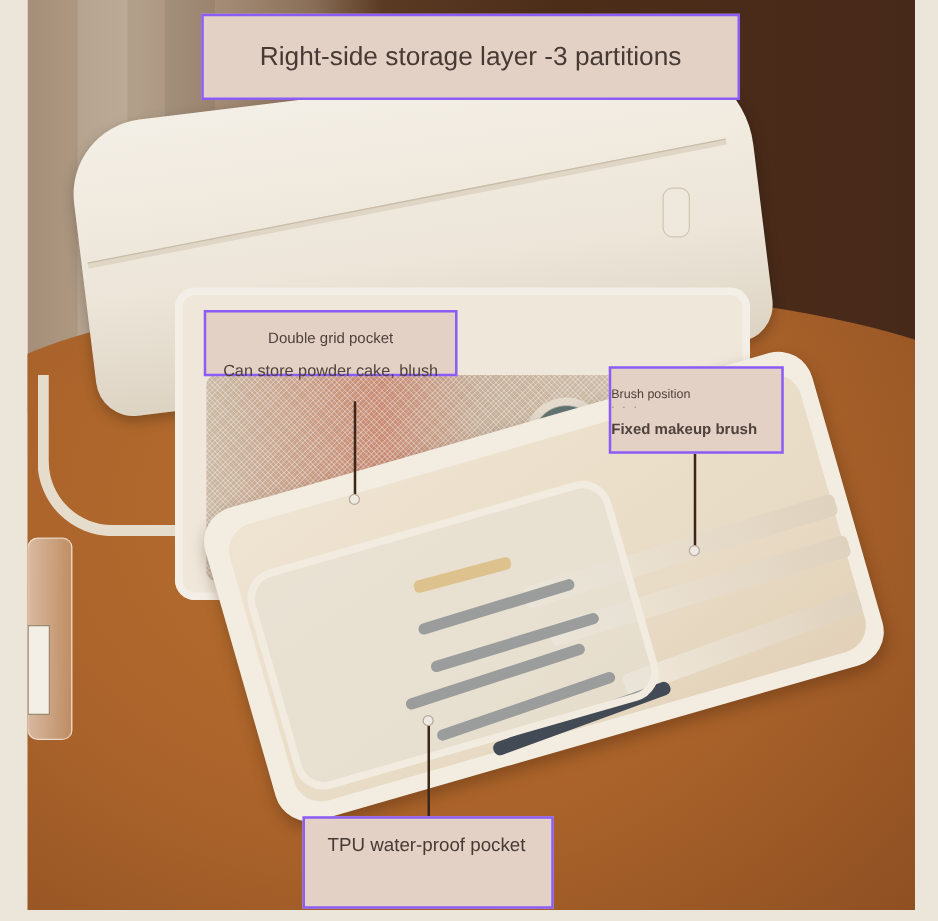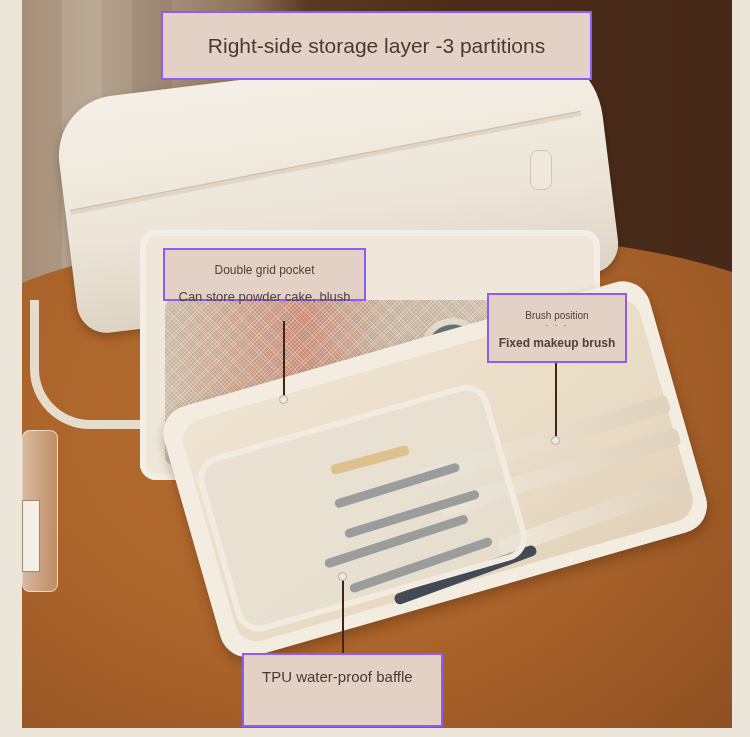--- a/index.html
+++ b/index.html
@@ -39,21 +39,21 @@
   .pocket { position:absolute; left:230px; top:440px; width:290px; height:170px; border:6px solid #f1ebe0; border-radius:24px; background:rgba(230,225,215,0.55); transform:rotate(-16deg); transform-origin:20% 80%; }
   .brush { position:absolute; height:9px; border-radius:5px; background:#414a55; transform-origin:left center; }
   .brush.white { background:linear-gradient(90deg,#f0e8da,#dfd2be); height:18px; }
   .brush-gold { position:absolute; left:330px; top:455px; width:80px; height:10px; background:#d39b34; border-radius:4px; transform:rotate(-15deg); }
   
   .label { position:absolute; background:#e3d1c6; border:2px solid #8b5cf6; box-sizing:border-box; color:#4f423a; }
   .label-title { position:absolute; left:161px; top:11px; width:431px; height:69px; display:flex; align-items:center; justify-content:center; font-size:21px; color:#463a33; }
   .label-pocket { position:absolute; left:131px; top:248px; width:203px; height:53px; text-align:center;margin-left:32px; }
   .label-pocket .l1 { position:absolute; left:0; right:0; top:13px; font-size:12px; }
   .label-pocket .l2 { position:absolute; left:0; right:0; top:39px; font-size:13px; }
-  .label-brush { position:absolute; left:487px; top:293px; width:140px; height:70px; text-align:center; }
+  .label-brush { position:absolute; left:487px; top:293px; width:140px; height:70px; }
   .label-brush .l1 { position:absolute; left:0; right:0; top:15px; font-size:10px; }
   .label-brush .dots { position:absolute; left:0; right:0; top:26px; font-size:8px; color:#6a5d55; letter-spacing:2px; }
   .label-brush .l2 { position:absolute; left:0; right:0; top:41px; font-size:12px;font-weight:bold; }
   .label-baffle { position:absolute; left:242px; top:653px; width:201px; height:74px; }
   .label-baffle .l1 { position:absolute; left:18px; top:13px; font-size:15px; color:#463a33; }
   .label-baffle .l2 { position:absolute; left:8px; top:36px; font-size:11.5px; color:#7a6a60; line-height:14px; width:185px; }
   .pointer { position:absolute; width:2px; background:#3b2618; }
   .dot { position:absolute; width:9px; height:9px; border-radius:50%; background:#efe9e3; border:1px solid #b8a89a; box-sizing:border-box; }
 </style>
 </head>
@@ -105,14 +105,14 @@
   <div class="l2">Can store powder cake, blush</div>
 </div>
 
 <div class="label label-brush">
   <div class="l1">Brush position</div>
   <div class="dots">· · ·</div>
   <div class="l2">Fixed makeup brush</div>
 </div>
 
 <div class="label label-baffle">
-  <div class="l1">TPU water-proof baffle</div>
+  <div class="l1">TPU water-proof pocket</div>
 </div>
 
 </body></html>

